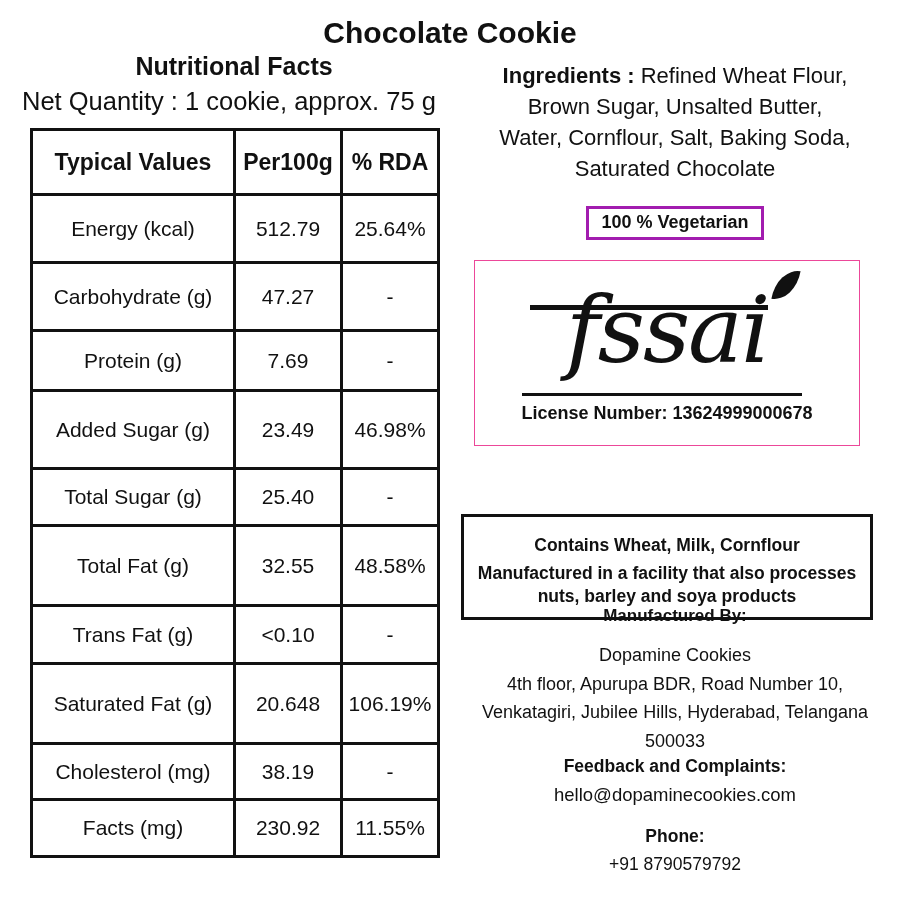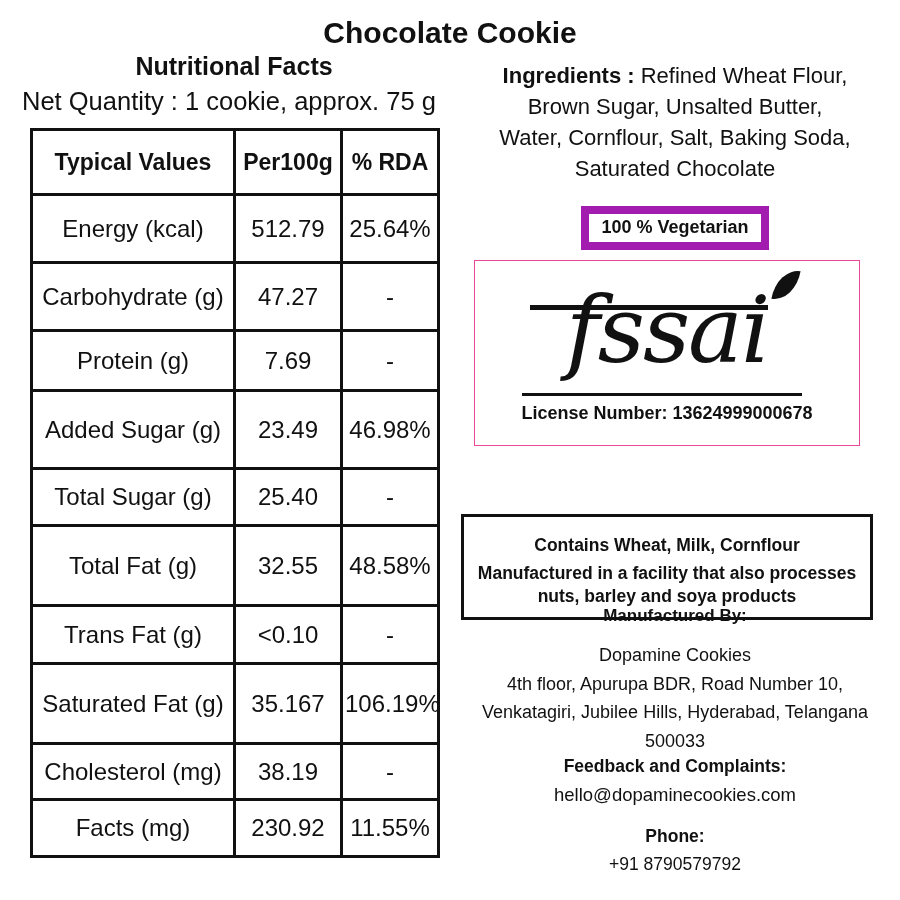--- a/index.html
+++ b/index.html
@@ -23,31 +23,31 @@
   }
   table.nutrition {
     position: absolute; top: 128px; left: 30px;
     border-collapse: collapse; table-layout: fixed; width: 407px;
   }
   table.nutrition th, table.nutrition td {
     border: 3px solid #111111; text-align: center; vertical-align: middle;
     padding: 0 2px; overflow: hidden;
   }
   table.nutrition th { font-size: 23px; font-weight: bold; }
-  table.nutrition td { font-size: 24px; font-weight: normal; }
+  table.nutrition td { font-size: 21px; font-weight: normal; }
 
   
   .right-col { position: absolute; top: 60px; left: 452px; width: 430px; height: 840px; text-align: center; }
   .right-col > div { position: absolute; left: 8px; width: 100%; }
 
   .ingredients { top: 0; font-size: 22px; line-height: 31px; }
 
   .badge-wrap { top: 146px; }
   .veg-badge {
-    display: inline-block; border: 8px solid #a21caf; padding: 3px 12px 4px;
+    display: inline-block; border: 3px solid #a21caf; padding: 3px 12px 4px;
     font-size: 18px; font-weight: bold;
   }
 
   .fssai-box {
     top: 200px; left: 50% !important; transform: translateX(-50%);
     width: 386px !important; height: 186px; border: 1px solid #ec4899;
     padding-top: 6px;
   }
   .fssai-logo { position: relative; width: 278px; height: 134px; margin: 0 auto; }
   .fssai-text {
@@ -132,21 +132,21 @@
         <td>32.55</td>
         <td>48.58%</td>
       </tr>
       <tr style="height:58px">
         <td>Trans Fat (g)</td>
         <td>&lt;0.10</td>
         <td>-</td>
       </tr>
       <tr style="height:80px">
         <td>Saturated Fat (g)</td>
-        <td>35.167</td>
+        <td>20.648</td>
         <td>106.19%</td>
       </tr>
       <tr style="height:56px">
         <td>Cholesterol (mg)</td>
         <td>38.19</td>
         <td>-</td>
       </tr>
       <tr style="height:57px">
         <td>Facts (mg)</td>
         <td>230.92</td>

